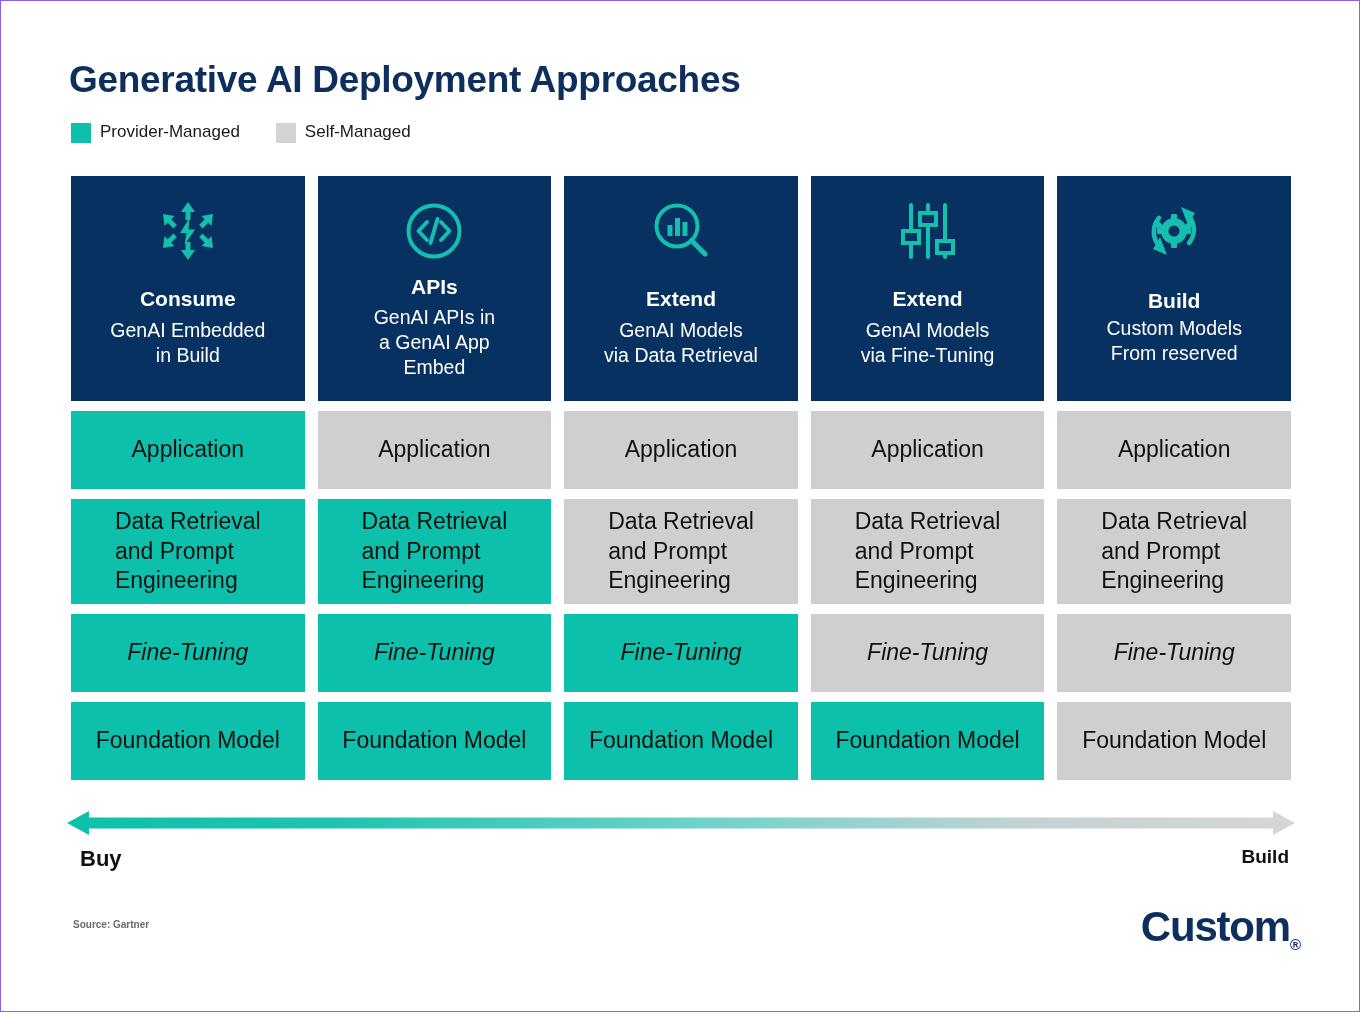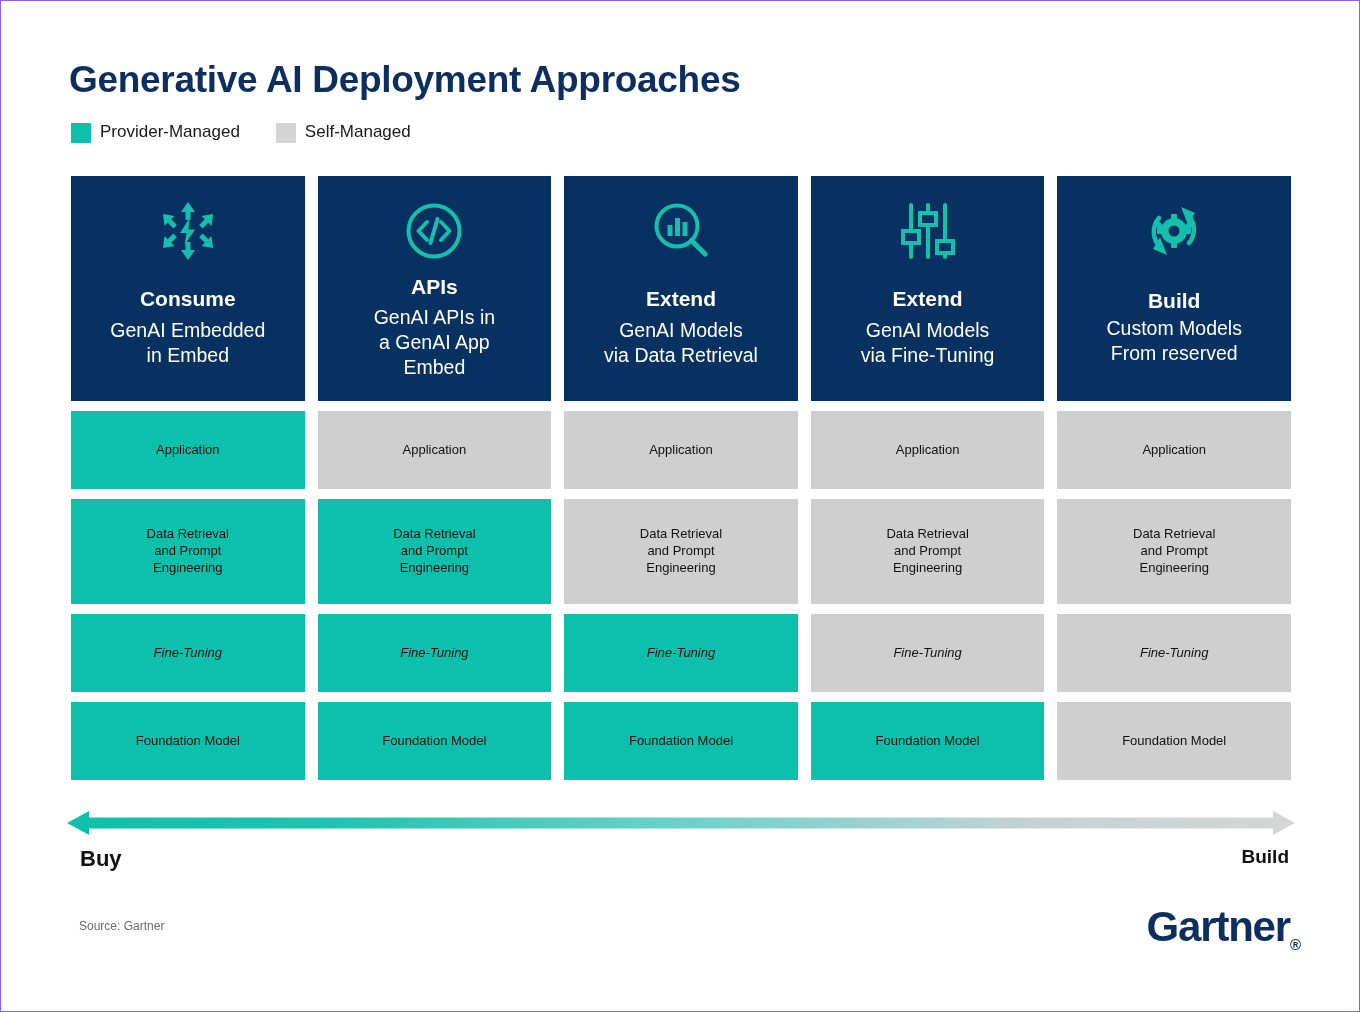--- a/index.html
+++ b/index.html
@@ -111,22 +111,21 @@
     line-height: 1.28;
   }
   .hdr-card.tight .hdr-title { margin-bottom: 2px; }
 
   
   .cell {
     box-sizing: border-box;
     display: flex;
     align-items: center;
     justify-content: center;
-    text-align: center;
-    font-size: 13px;
+    font-size: 23px;
     color: #111111;
     line-height: 1.3;
     padding: 4px 6px;
   }
   .cell.r-app  { height: 78px; }
   .cell.r-data { height: 105px; }
   .cell.r-fine { height: 78px; font-style: italic; }
   .cell.r-found{ height: 78px; }
   .cell.teal { background: #0dc0ab; }
   .cell.gray { background: #cfcfcf; }
@@ -154,25 +153,26 @@
     right: 70px;
     top: 845px;
     font-size: 19px;
     font-weight: bold;
     color: #111111;
   }
 
   
   #footer {
     position: absolute;
-    left: 78px;
+    left: 72px;
     top: 916px;
-    font-size: 12px;
+    font-size: 10px;
     color: #6b6b6b;
     line-height: 1.55;
+    font-weight: bold;
   }
   #logo {
     position: absolute;
     right: 58px;
     top: 905px;
     font-size: 42px;
     font-weight: bold;
     color: #0e2f5e;
     letter-spacing: -1.2px;
     line-height: 1;
@@ -215,21 +215,21 @@
             <path d="M57 48 L45.5 46 L48.8 42.8 L43.1 37.1 L46.6 33.6 L52.3 39.2 L55.5 36 Z"></path>
             <path d="M7 14 L18.5 16 L15.2 19.2 L20.9 24.9 L17.4 28.4 L11.7 22.8 L8.5 26 Z"></path>
             <path d="M33.5 18 L24 33 L30.5 33 L28.5 45 L39 29.5 L32.5 29.5 Z"></path>
           </g>
         </svg>
       </div>
       <div class="hdr-body">
         <div class="hdr-title">Consume</div>
         <div class="hdr-sub">
           <div>GenAI Embedded</div>
-          <div>in Embed</div>
+          <div>in Build</div>
         </div>
       </div>
     </div>
 
     <div class="hdr-card">
       <div class="hdr-icon">
         <svg width="62" height="62" viewBox="0 0 62 62" fill="none">
           <circle cx="31" cy="31" r="25.5" stroke="#14bfae" stroke-width="4"></circle>
           <path d="M24 22 L15.5 31 L24 40" stroke="#14bfae" stroke-width="4" stroke-linecap="round" stroke-linejoin="round"></path>
           <path d="M38 22 L46.5 31 L38 40" stroke="#14bfae" stroke-width="4" stroke-linecap="round" stroke-linejoin="round"></path>
@@ -391,15 +391,15 @@
       <path d="M0 14 L22 2 L22 8.5 L1206 8.5 L1206 2 L1228 14 L1206 26 L1206 19.5 L22 19.5 L22 26 Z" fill="url(#arrowGrad)"></path>
     </svg>
   </div>
   <div id="buy-label">Buy</div>
   <div id="build-label">Build</div>
 
   <div id="footer">
     <div>Source: Gartner</div>
   </div>
 
-  <div id="logo"><span>Gartner</span><span class="reg">®</span></div>
+  <div id="logo"><span>Custom</span><span class="reg">®</span></div>
 
 </div>
 
 </body></html>

